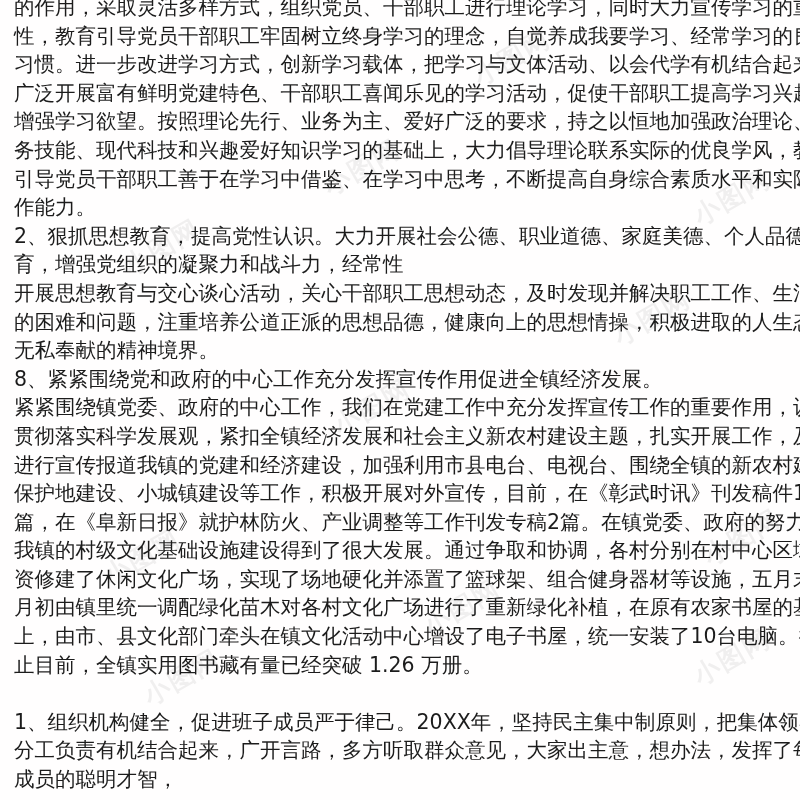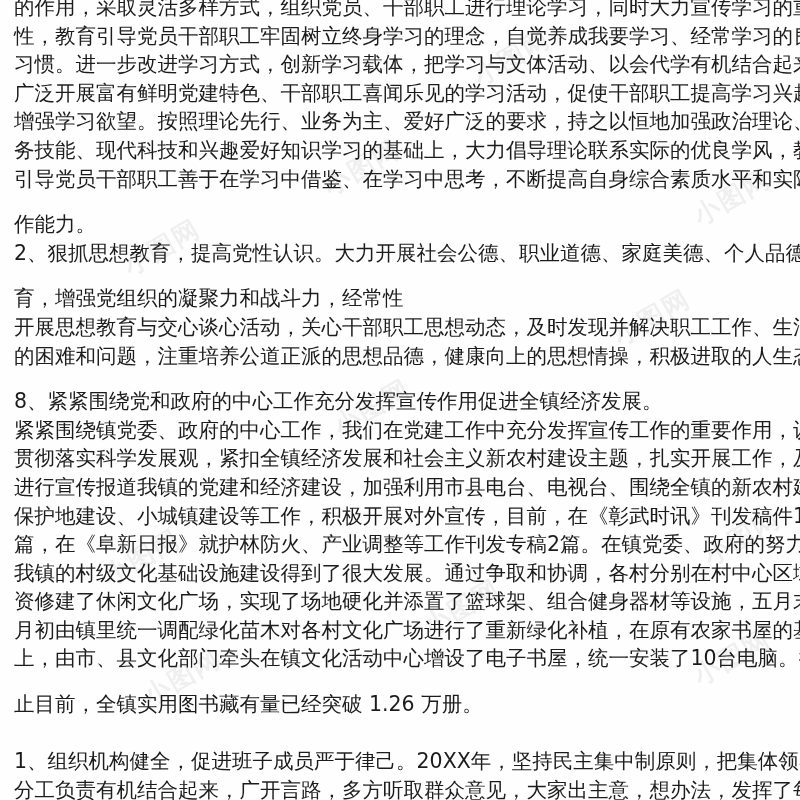--- a/index.html
+++ b/index.html
@@ -71,21 +71,20 @@
     display: flex;
     justify-content: space-between;
     white-space: nowrap;
   }
   .doc-line.justify > span {
     display: inline-block;
   }
 
   .doc-line.plain {
     display: block;
-    margin-top: 17px;
   }
 
   .doc-line.blank {
     height: 28.6px;
   }
 
   
   #line-0 {
     margin-top: -7px;
   }
@@ -501,20 +500,21 @@
         <span>，</span>
         <span>积</span>
         <span>极</span>
         <span>进</span>
         <span>取</span>
         <span>的</span>
         <span>人</span>
         <span>生</span>
         <span>态</span>
       </div>
+      <div id="line-12" class="doc-line plain">无私奉献的精神境界。</div>
       <div id="line-13" class="doc-line plain">8、紧紧围绕党和政府的中心工作充分发挥宣传作用促进全镇经济发展。</div>
       <div id="line-14" class="doc-line justify">
         <span>紧</span>
         <span>紧</span>
         <span>围</span>
         <span>绕</span>
         <span>镇</span>
         <span>党</span>
         <span>委</span>
         <span>、</span>

